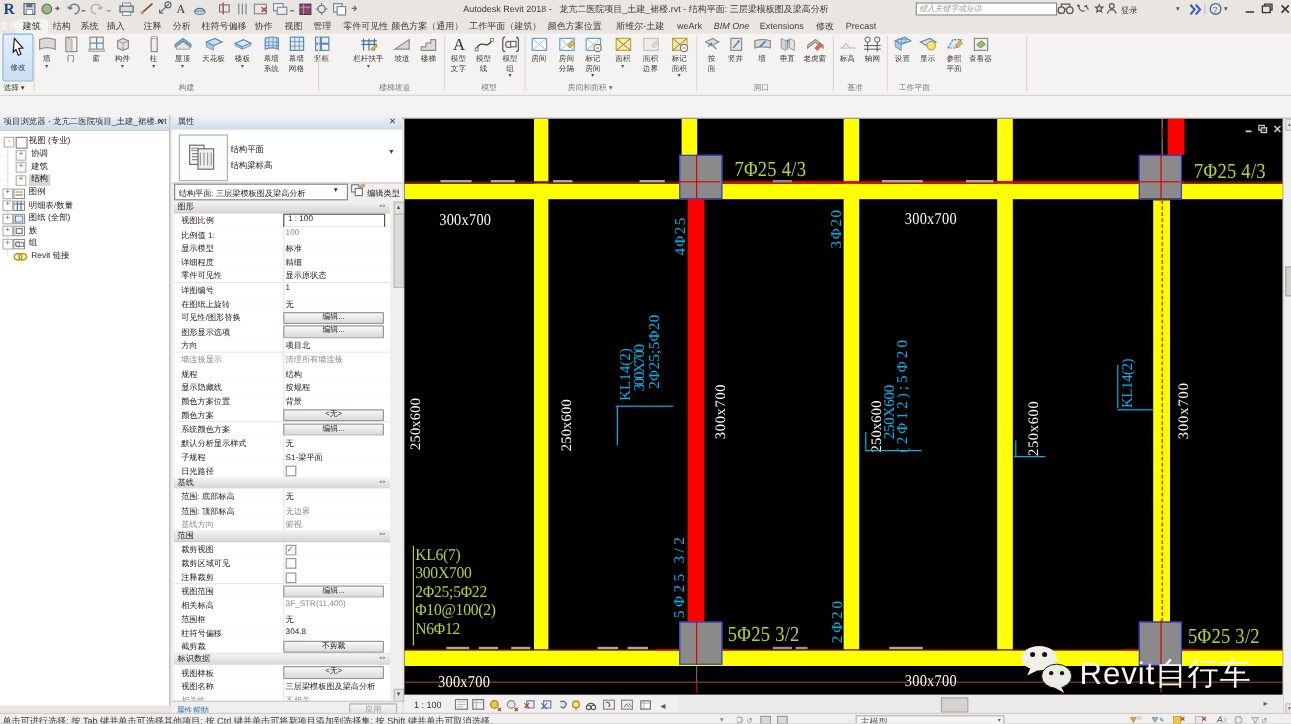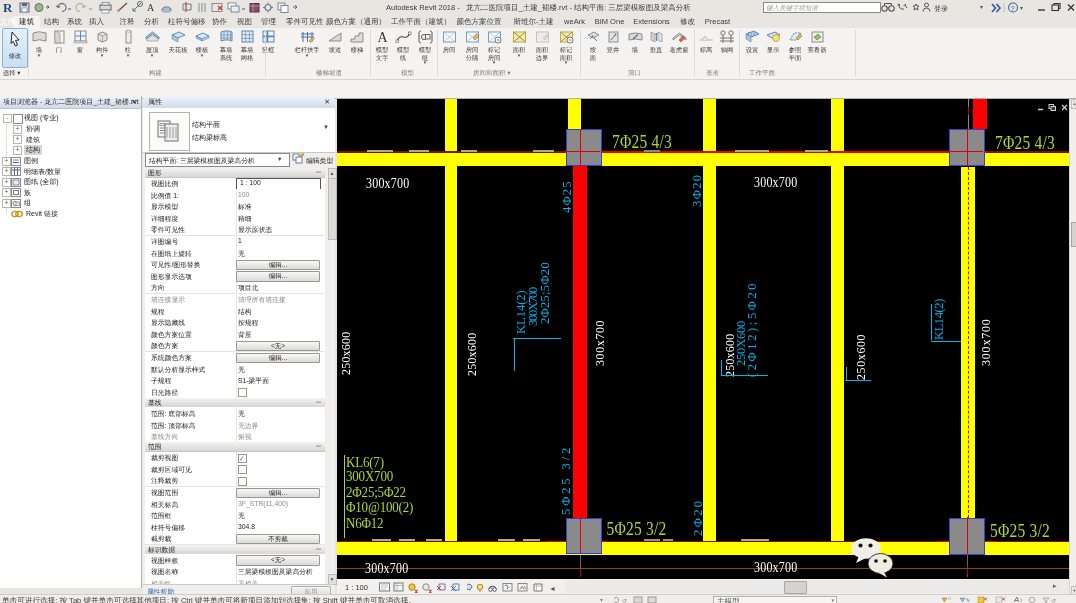--- a/index.html
+++ b/index.html
@@ -128,21 +128,21 @@
 <div class="tab" style="left:168px;width:35px;">柱符号偏移</div>
 <div class="tab" style="left:212px;width:15px;">协作</div>
 <div class="tab" style="left:237px;width:15px;">视图</div>
 <div class="tab" style="left:261px;width:15px;">管理</div>
 <div class="tab" style="left:286px;width:31px;">零件可见性</div>
 <div class="tab" style="left:326px;width:53px;">颜色方案（通用）</div>
 <div class="tab" style="left:391px;width:53px;">工作平面（建筑）</div>
 <div class="tab" style="left:456px;width:46px;">颜色方案位置</div>
 <div class="tab" style="left:513px;width:41px;">斯维尔-土建</div>
 <div class="tab" style="left:562px;width:25px;">weArk</div>
-<div class="tab" style="left:594px;width:31px;">BIM One</div>
+<div class="tab" style="left:594px;width:31px;font-style:italic;">BIM One</div>
 <div class="tab" style="left:633px;width:37px;">Extensions</div>
 <div class="tab" style="left:678px;width:19px;">修改</div>
 <div class="tab" style="left:704px;width:27px;">Precast</div>
 </div>
 
 <div id="ribbon">
 <div id="modify"><svg width="14" height="17" viewBox="0 0 14 17" style="margin-top:2px;">
           <path d="M4 1 L11 9 L7.5 9.3 L9.5 14 L7.3 15 L5.3 10.3 L3 12.5 Z" fill="#fff" stroke="#222" stroke-width="1"></path>
         </svg><div class="rlab">修改</div></div>
 <div id="selrow">选择 ▾</div>
@@ -824,20 +824,21 @@
 <svg style="position:absolute;left:512px;top:437px;" width="50" height="46" viewBox="0 0 50 46">
 <ellipse cx="17" cy="12.5" rx="14.8" ry="10.2" fill="#f0efe8"></ellipse>
 <path d="M10 20 L7 27 L17 22 Z" fill="#f0efe8"></path>
 <circle cx="11.5" cy="9.5" r="2.1" fill="#15150f"></circle>
         <circle cx="21.5" cy="9.5" r="2.1" fill="#15150f"></circle>
 <ellipse cx="31.5" cy="27.5" rx="12.5" ry="10" fill="#ecece3" stroke="#111" stroke-width="0.8"></ellipse>
 <path d="M35 36 L38 41.5 L29 36.5 Z" fill="#ececdf"></path>
 <circle cx="27" cy="25" r="1.8" fill="#15150f"></circle>
         <circle cx="36" cy="25" r="1.8" fill="#15150f"></circle>
 </svg>
+<div style="position:absolute;left:562.5px;top:444.5px;font-size:26px;color:#f4f4f4;font-weight:400;letter-spacing:0.8px;font-family:'Liberation Sans',sans-serif;">Revit自行车</div>
 </div>
 <div id="vsb">
       <div style="position:absolute;left:0.5px;top:0px;width:6px;height:8px;background:#e8e6e4;border:0.5px solid #c0bdba;font-size:4px;text-align:center;line-height:7px;color:#666;">▲</div>
 <div style="position:absolute;left:0.5px;top:123px;width:6px;height:23px;background:#d5d3d0;border:0.5px solid #aaa7a3;"></div>
 <div style="position:absolute;left:0.5px;top:487px;width:6px;height:8px;background:#e8e6e4;border:0.5px solid #c0bdba;font-size:4px;text-align:center;line-height:7px;color:#666;">▼</div>
     </div>
 
 <div id="vcb">
       <span style="position:absolute;left:8px;top:4px;">1 : 100</span>
 <svg style="position:absolute;left:42px;top:2.5px;" width="190" height="11" viewBox="0 0 190 11">

